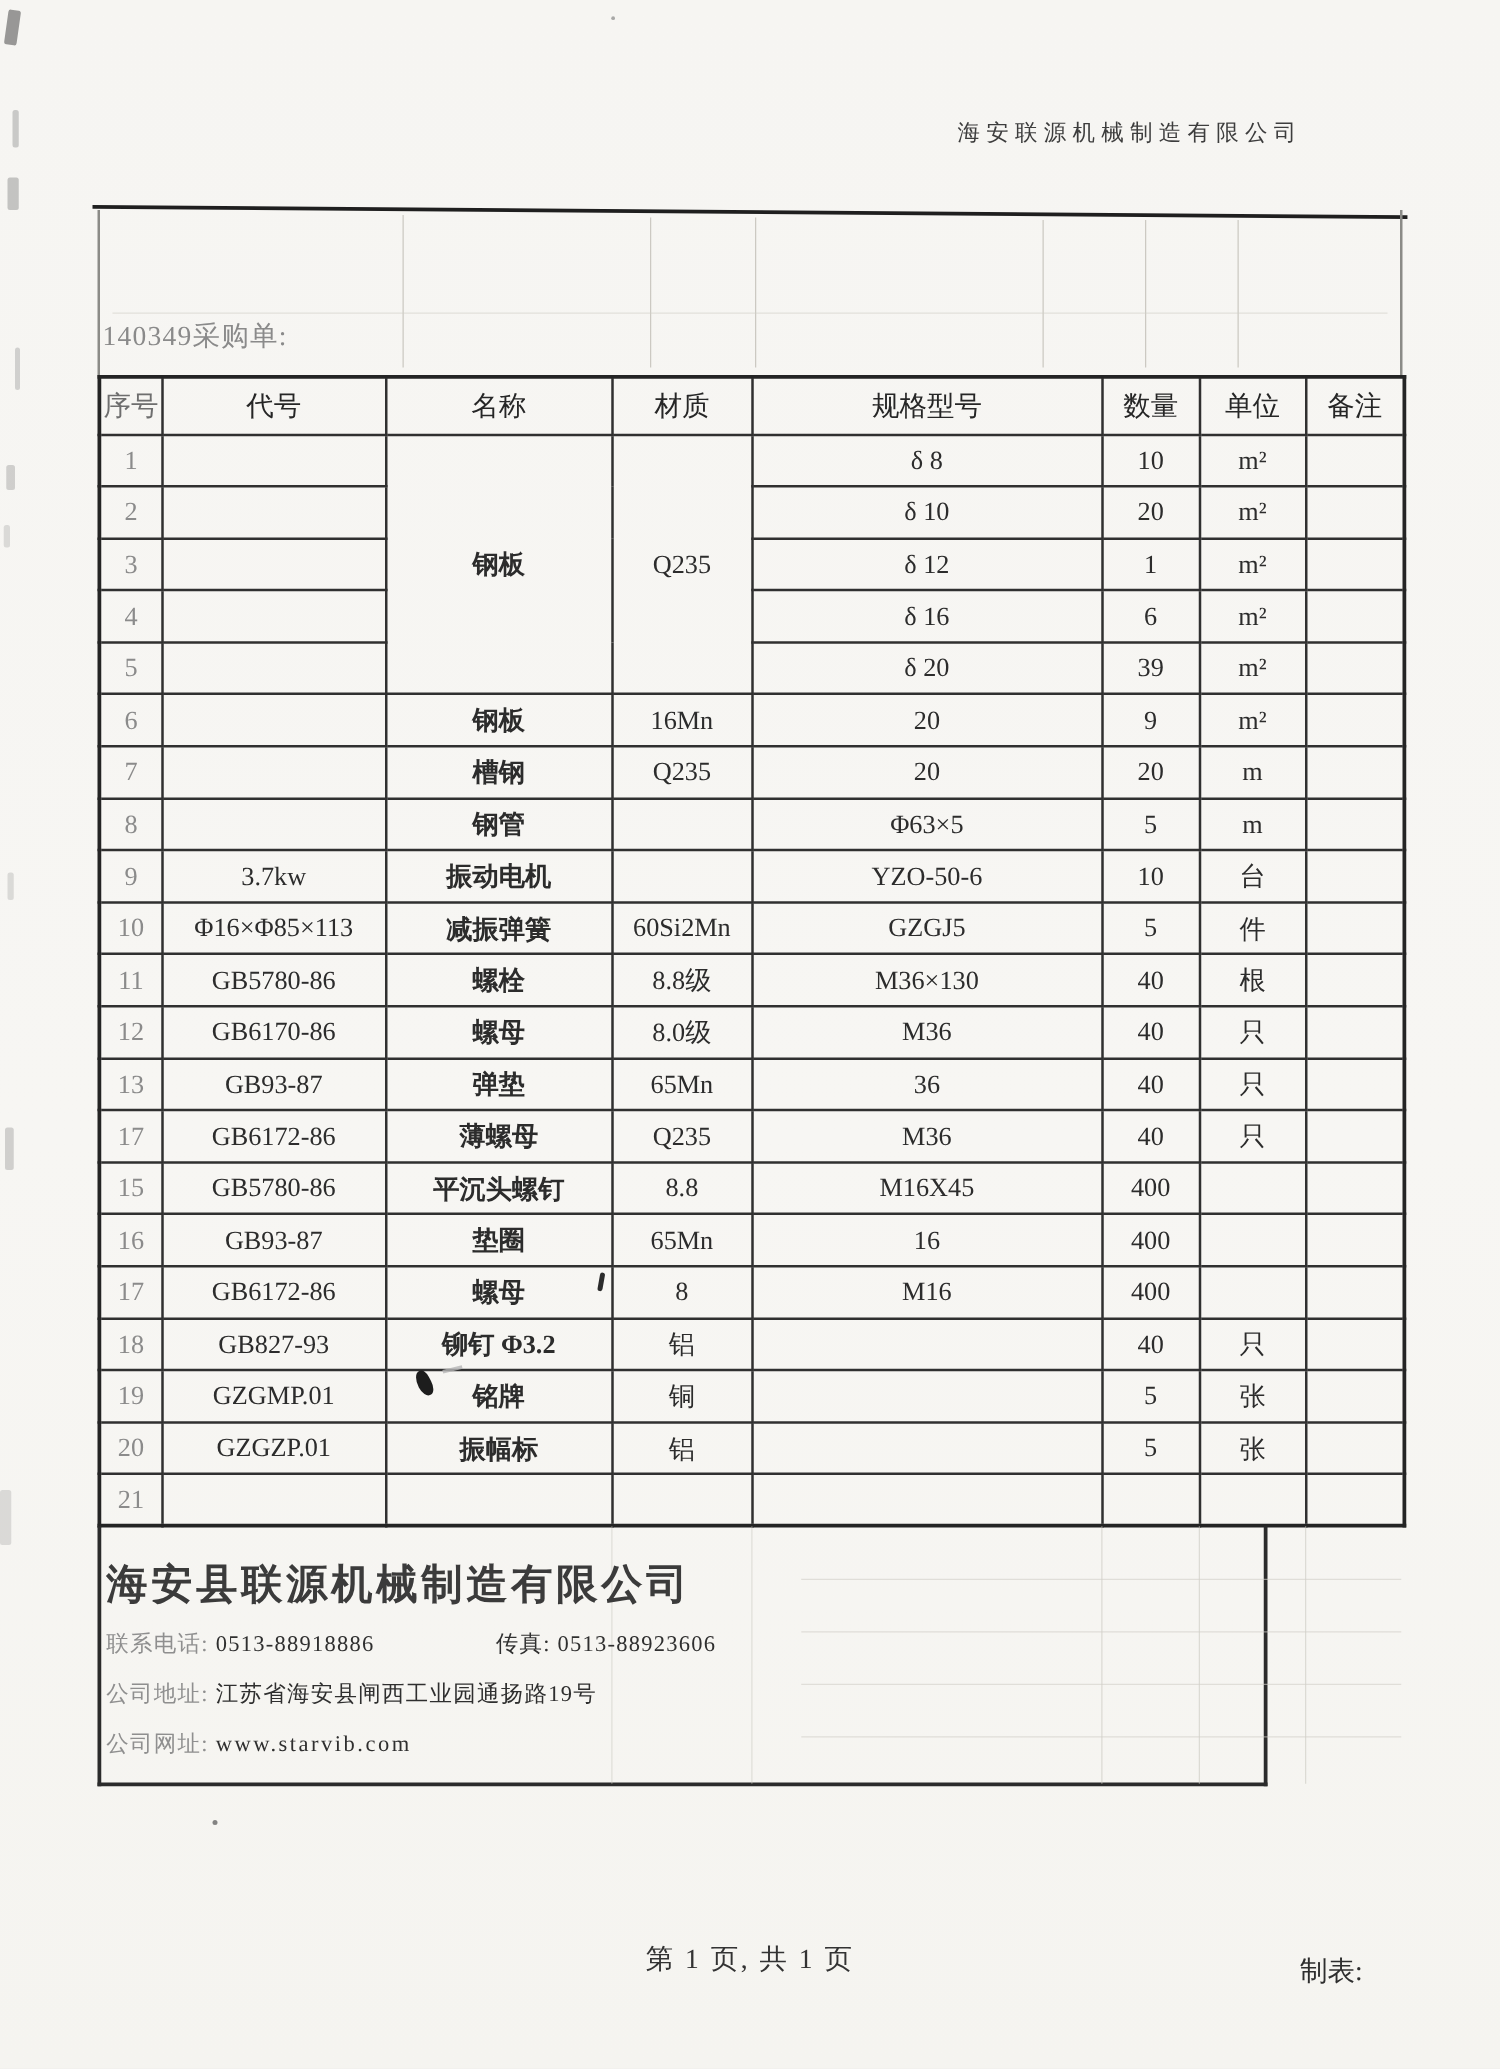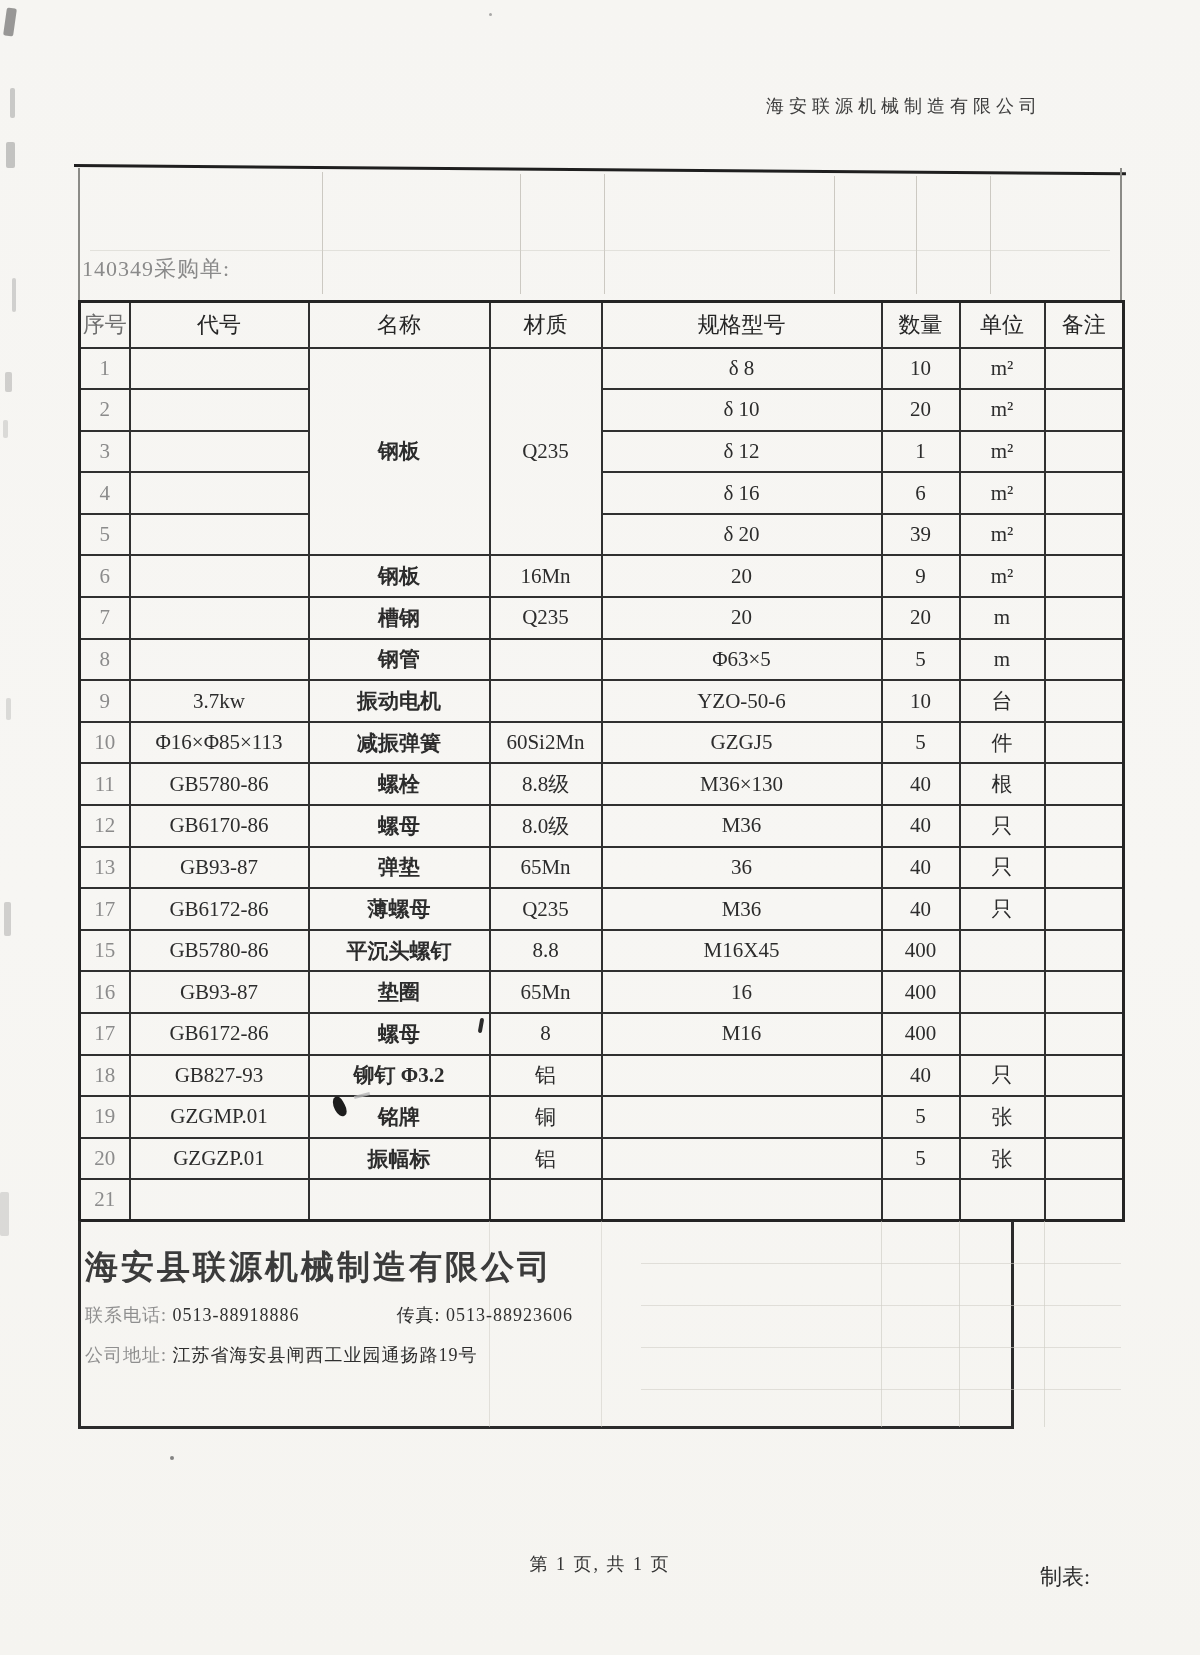--- a/index.html
+++ b/index.html
@@ -62,21 +62,21 @@
   }
   .foot-line{ position:absolute; left:4px; font-size:18px; color:#2f2f2f; letter-spacing:1px; }
   .foot-line .lbl{ color:#8f8f8f; }
   .foot-line .gap{ display:inline-block; width:86px; }
   .foot-line.l2{ top:82px; }
   .foot-line.l3{ top:122px; }
   .foot-line.l4{ top:162px; }
   
   .page-num{
     position:absolute; left:0; right:0; top:1552px; text-align:center;
-    font-size:18px; color:#333; letter-spacing:2px;
+    font-size:22px; color:#333; letter-spacing:2px;
   }
   .prepared{
     position:absolute; left:1040px; top:1562px; font-size:22px; color:#2e2e2e;
   }
   
   .smudge{ position:absolute; border-radius:2px; pointer-events:none; }
   .mark{ position:absolute; pointer-events:none; }
 </style>
 </head>
 <body>
@@ -343,20 +343,24 @@
       <span class="lbl">联系电话:</span>
       <span>0513-88918886</span>
       <span class="gap"></span>
       <span>传真:</span>
       <span>0513-88923606</span>
     </div>
     <div class="foot-line l3">
       <span class="lbl">公司地址:</span>
       <span>江苏省海安县闸西工业园通扬路19号</span>
     </div>
+    <div class="foot-line l4">
+      <span class="lbl">公司网址:</span>
+      <span style="letter-spacing:2px;">www.starvib.com</span>
+    </div>
   </div>
 
   <div class="page-num">第 1 页, 共 1 页</div>
   <div class="prepared">制表:</div>
 
   <div class="smudge" style="left:5px;  top:8px;   width:10px; height:28px; background:#3a3a3a; opacity:.5; transform:rotate(8deg);"></div>
   <div class="smudge" style="left:10px; top:88px;  width:5px;  height:30px; background:#888; opacity:.4;"></div>
   <div class="smudge" style="left:6px;  top:142px; width:9px;  height:26px; background:#777; opacity:.4;"></div>
   <div class="smudge" style="left:12px; top:278px; width:4px;  height:34px; background:#999; opacity:.4;"></div>
   <div class="smudge" style="left:5px;  top:372px; width:7px;  height:20px; background:#888; opacity:.35;"></div>

